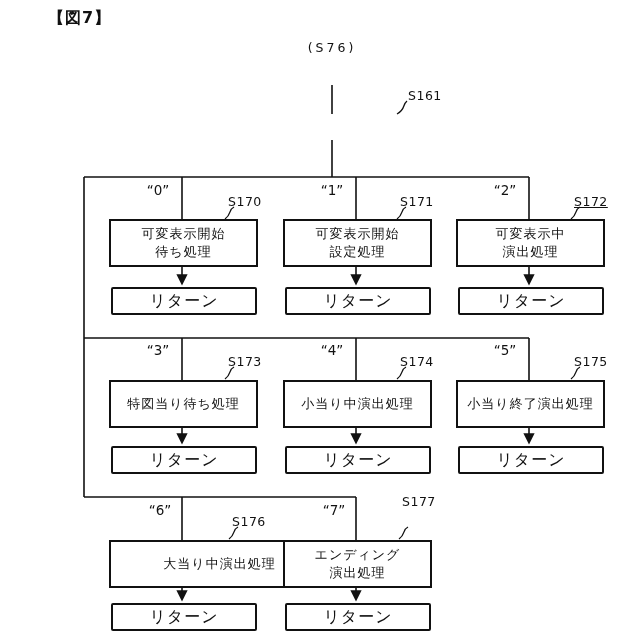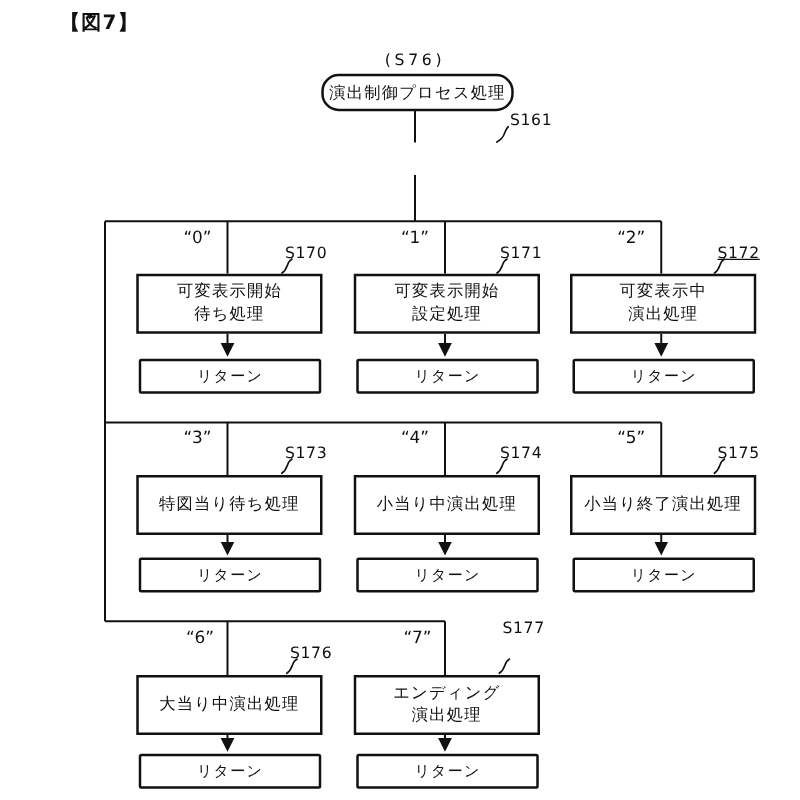--- a/index.html
+++ b/index.html
@@ -7,21 +7,21 @@
     width:640px;height:640px;position:relative;background:#ffffff;
     font-family:"DejaVu Sans","Liberation Sans",sans-serif;color:#111;
     overflow:hidden;
   }
   .canvas{position:absolute;inset:0;margin-left:12px;}
   svg.lines{position:absolute;left:0;top:0;width:640px;height:640px;}
   .fig-title{position:absolute;left:36px;top:8px;font-size:16px;font-weight:bold;letter-spacing:1px;}
   .start-label{position:absolute;left:260px;top:40px;width:120px;text-align:center;font-size:12.5px;letter-spacing:3px;}
   .term{
     position:absolute;border:2px solid #111;border-radius:2px;background:#fff;
-    display:flex;align-items:center;justify-content:center;font-size:12px;letter-spacing:1px;
+    display:flex;align-items:center;justify-content:center;font-size:16px;letter-spacing:1px;
   }
   .term-start{left:245px;top:59px;width:150px;height:26px;font-size:13px;border-radius:14px;}
   .proc{
     position:absolute;border:2px solid #111;background:#fff;
     display:flex;align-items:center;justify-content:center;text-align:center;
     font-size:13px;line-height:1.35;white-space:pre-line;letter-spacing:1px;
   }
   .setup-box{left:248px;top:114px;width:144px;height:26px;}
   .pbox{width:145px;height:44px;}
   .ret{width:142px;height:24px;}
@@ -79,21 +79,20 @@
       <path d="M394 367 c -6 3, -2 7, -9 12"></path>
       <path d="M568 367 c -6 3, -2 7, -9 12"></path>
       <path d="M226 527 c -6 3, -2 7, -9 12"></path>
       <path d="M396 527 c -6 3, -2 7, -9 12"></path>
     </g>
   </svg>
 
   <div class="fig-title">【図7】</div>
 
   <div class="start-label">(S76)</div>
-  <div class="term term-start">演出制御プロセス処理</div>
 
   <div class="step-label" style="left:396px;top:88px;">S161</div>
 
   <div class="case-label" style="left:122px;top:182px;">“0”</div>
   <div class="step-label" style="left:216px;top:194px;">S170</div>
   <div class="proc pbox" style="left:97px;top:219px;">可変表示開始
 待ち処理</div>
   <div class="term ret" style="left:99px;top:287px;">リターン</div>
 
   <div class="case-label" style="left:296px;top:182px;">“1”</div>
@@ -118,21 +117,21 @@
   <div class="proc pbox" style="left:271px;top:380px;">小当り中演出処理</div>
   <div class="term ret" style="left:273px;top:446px;">リターン</div>
 
   <div class="case-label" style="left:469px;top:342px;">“5”</div>
   <div class="step-label" style="left:562px;top:354px;">S175</div>
   <div class="proc pbox" style="left:444px;top:380px;">小当り終了演出処理</div>
   <div class="term ret" style="left:446px;top:446px;">リターン</div>
 
   <div class="case-label" style="left:124px;top:502px;">“6”</div>
   <div class="step-label" style="left:220px;top:514px;">S176</div>
-  <div class="proc pbox" style="left:97px;top:540px;">大当り中演出処理</div>
+  <div class="proc pbox" style="left:97px;top:540px;padding-left:36px;">大当り中演出処理</div>
   <div class="term ret" style="left:99px;top:603px;">リターン</div>
 
   <div class="case-label" style="left:298px;top:502px;">“7”</div>
   <div class="step-label" style="left:390px;top:494px;">S177</div>
   <div class="proc pbox" style="left:271px;top:540px;">エンディング
 演出処理</div>
   <div class="term ret" style="left:273px;top:603px;">リターン</div>
 
 </div>
 

